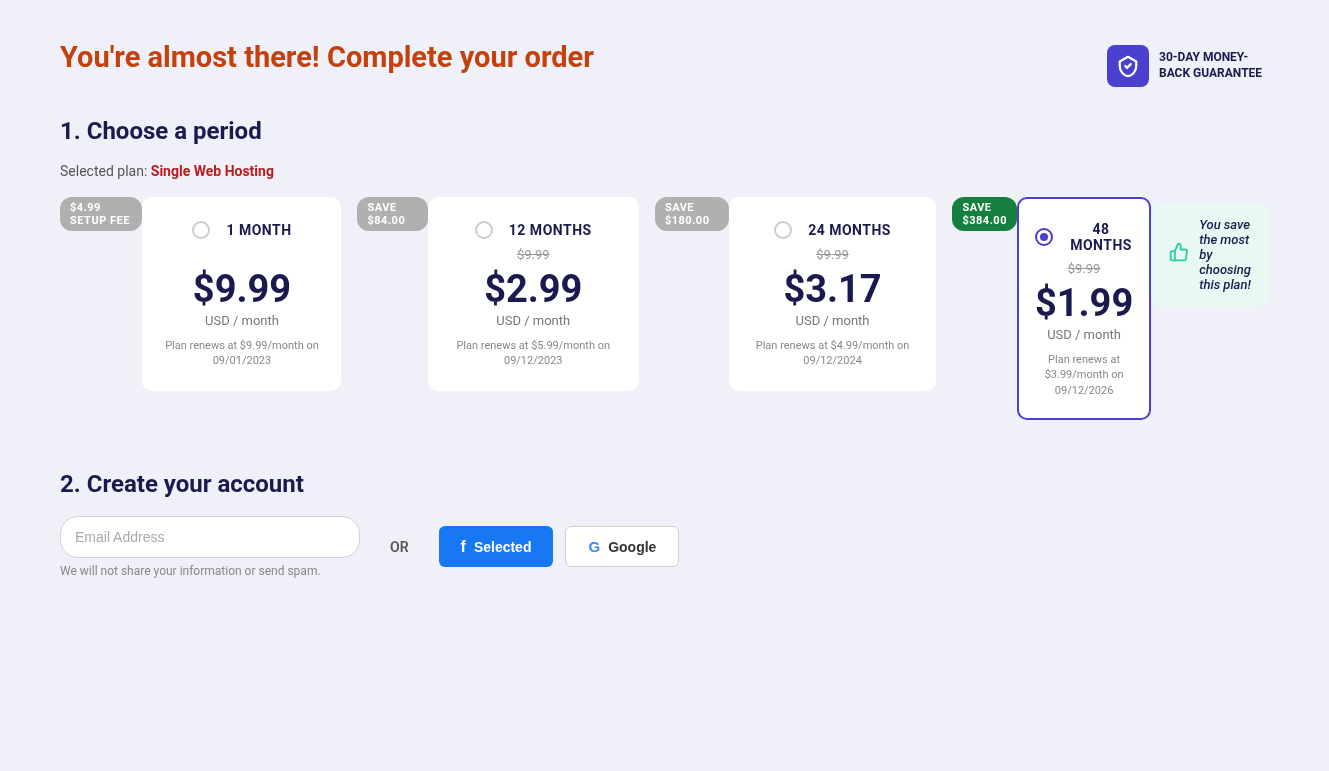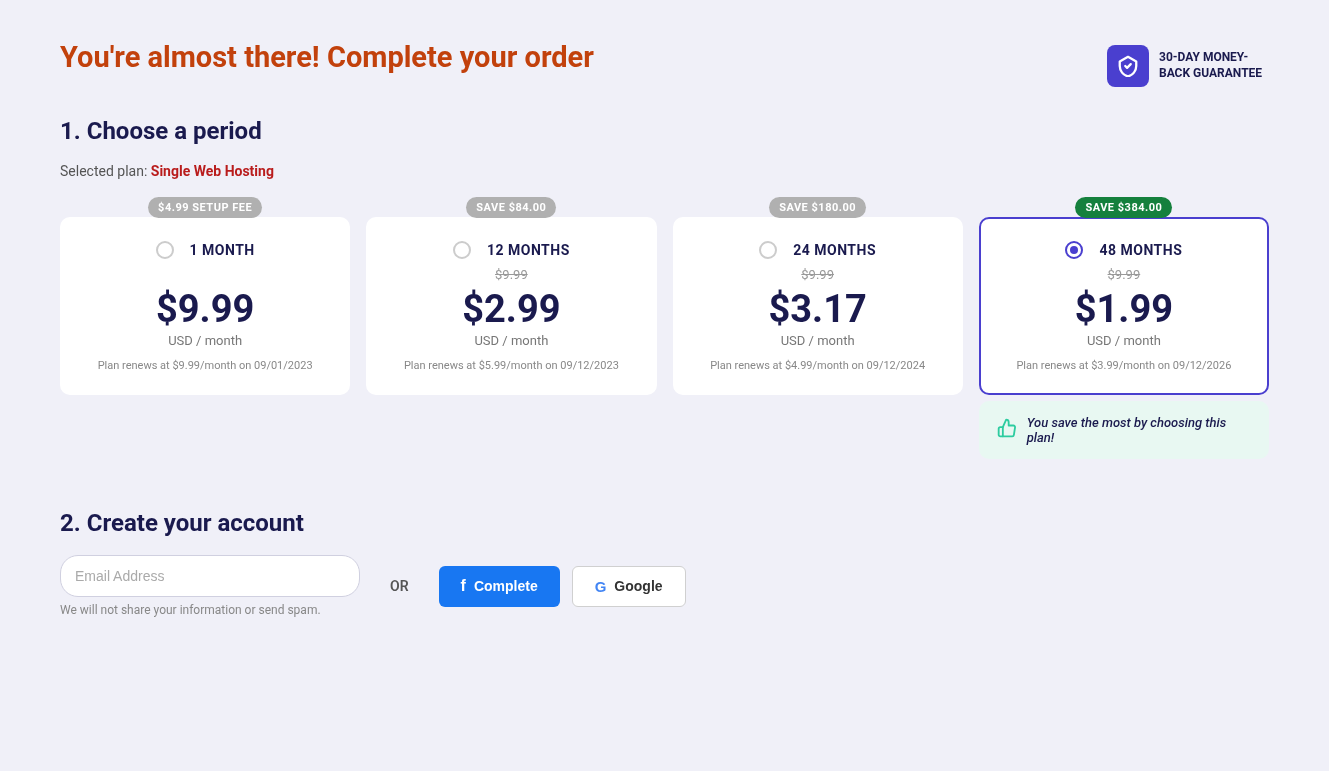--- a/index.html
+++ b/index.html
@@ -75,22 +75,22 @@
 
     .plans-container {
       display: flex;
       gap: 16px;
       margin-bottom: 20px;
       align-items: flex-start;
     }
 
     .plan-wrapper {
       display: flex;
-      flex-direction: column;
-      align-items: center;
+      flex-direction: row;
+      align-items: flex-start;
       flex: 1;
     }
 
     .plan-badge {
       font-size: 11px;
       font-weight: 700;
       padding: 4px 10px;
       border-radius: 12px;
       margin-bottom: -1px;
       z-index: 1;
@@ -398,21 +398,21 @@
   <h2 class="section-title">2. Create your account</h2>
   <div class="account-row">
     <div class="email-section">
       <input class="email-input" type="email" placeholder="Email Address" style="">
       <span class="no-spam-text">We will not share your information or send spam.</span>
     </div>
     <span class="or-label">OR</span>
     <div class="social-buttons">
       <button class="btn-facebook">
         <span class="fb-icon">f</span>
-        <span>Complete</span>
+        <span>Selected</span>
       </button>
       <button class="btn-google">
         <span class="google-g">G</span>
         <span>Google</span>
       </button>
     </div>
   </div>
 </div>
 
 </body></html>

